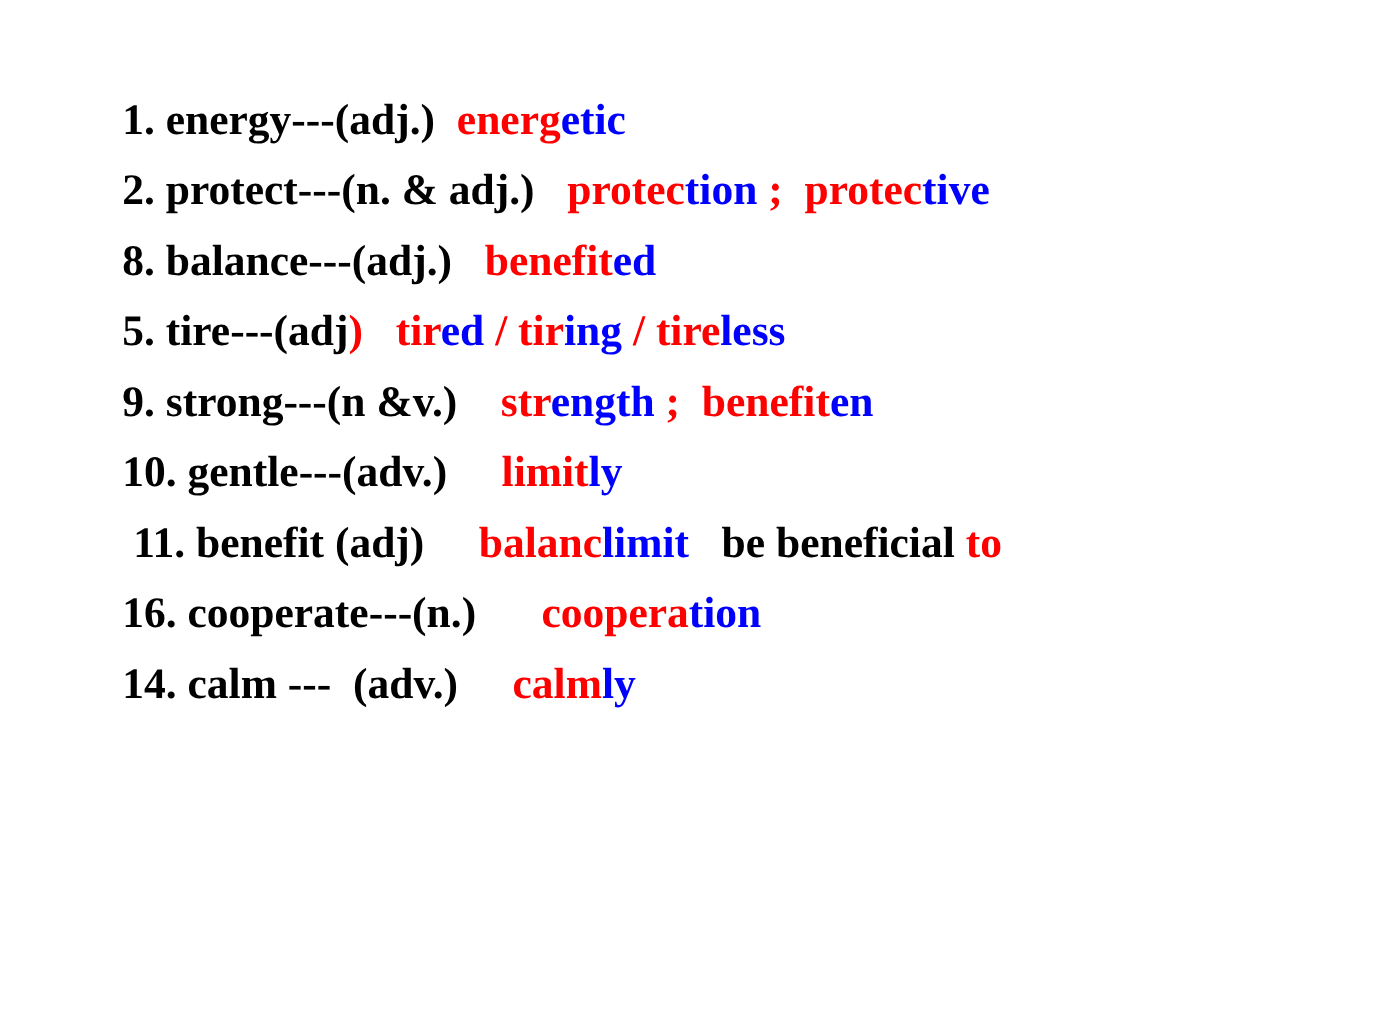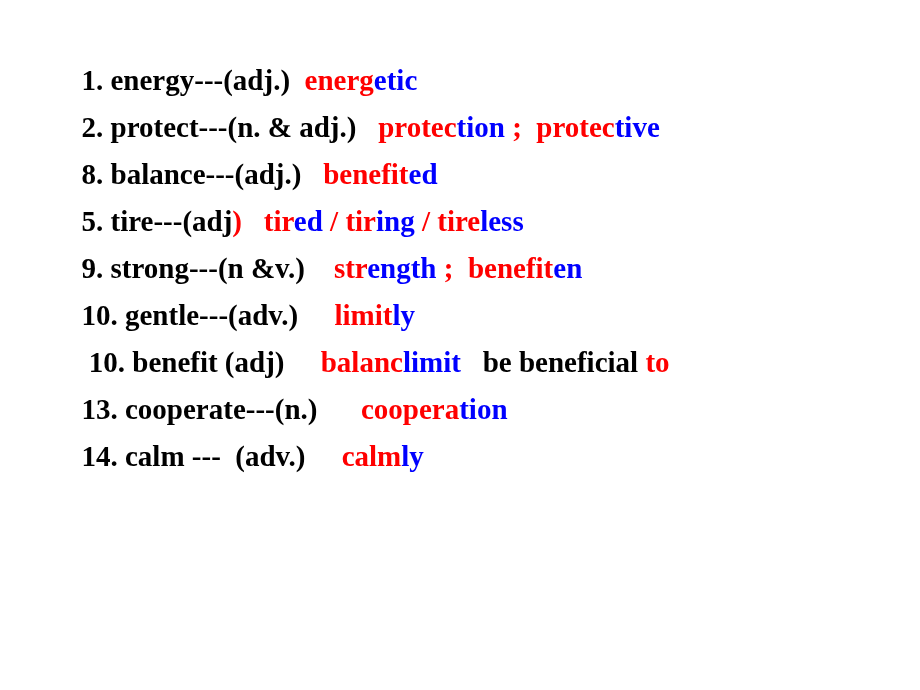--- a/index.html
+++ b/index.html
@@ -64,26 +64,26 @@
 
     <div class="word-line">
       <span class="k">9. strong---(n &amp;v.) </span><span class="r">   str</span><span class="b">ength</span><span class="r"> ; </span><span class="r"> benefit</span><span class="b">en</span>
     </div>
 
     <div class="word-line">
       <span class="k">10. gentle---(adv.) </span><span class="r">    limit</span><span class="b">ly</span>
     </div>
 
     <div class="word-line">
-      <span class="k"> 10. benefit (adj) </span><span class="r">    balanc</span><span class="b">limit</span><span class="k">   be beneficial </span><span class="r">to</span>
+      <span class="k"> 11. benefit (adj) </span><span class="r">    balanc</span><span class="b">limit</span><span class="k">   be beneficial </span><span class="r">to</span>
     </div>
 
 
     <div class="word-line">
-      <span class="k">13. cooperate---(n.) </span><span class="r">     coopera</span><span class="b">tion</span>
+      <span class="k">16. cooperate---(n.) </span><span class="r">     coopera</span><span class="b">tion</span>
     </div>
 
     <div class="word-line">
       <span class="k">14. calm ---  (adv.) </span><span class="r">    calm</span><span class="b">ly</span>
     </div>
 
   </div>
 </div>
 
 </body></html>

